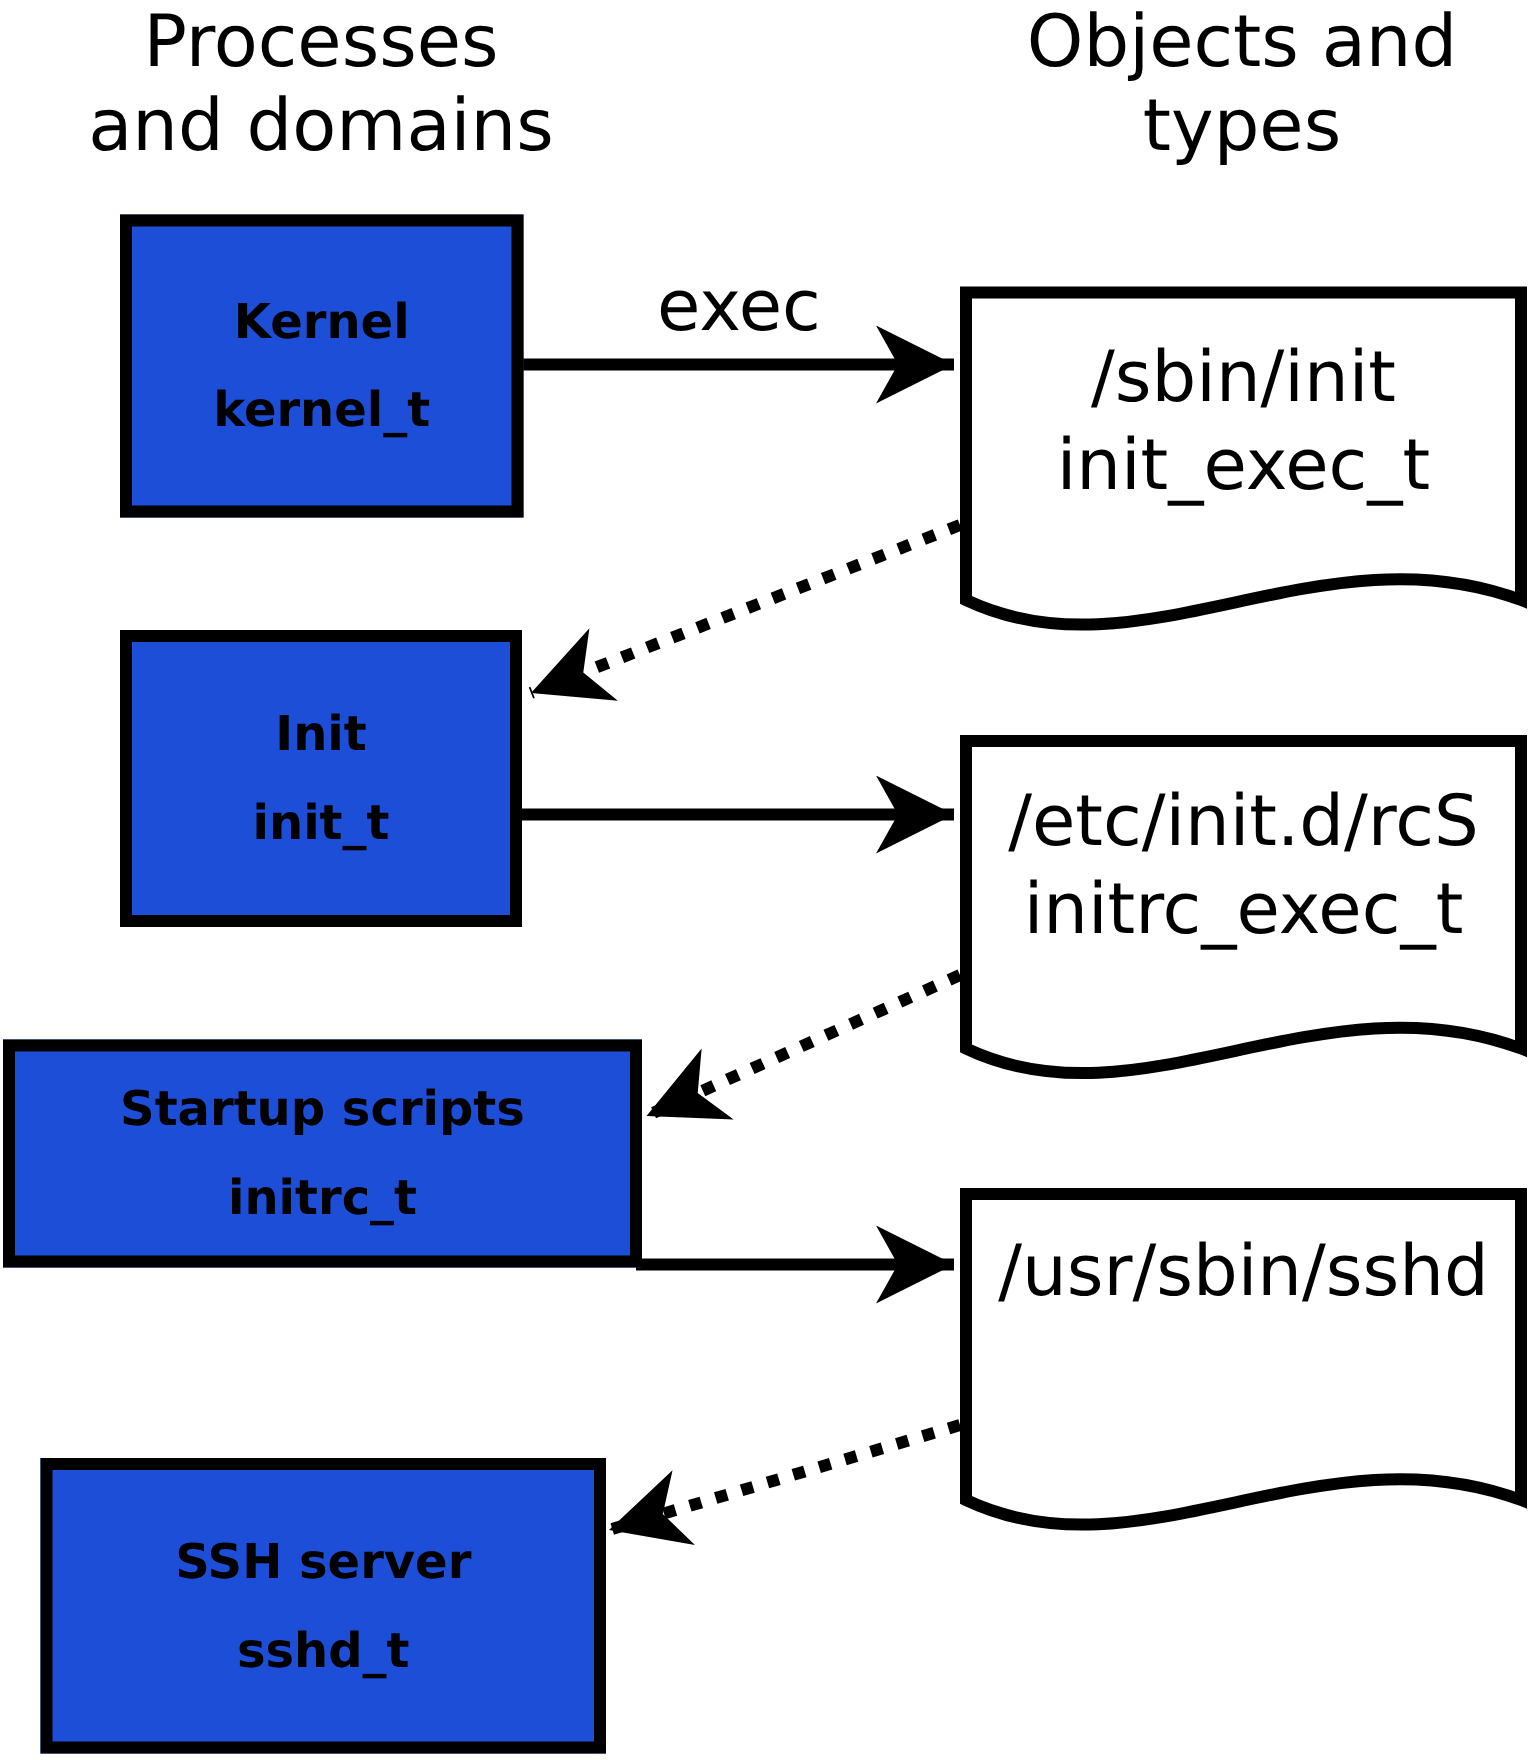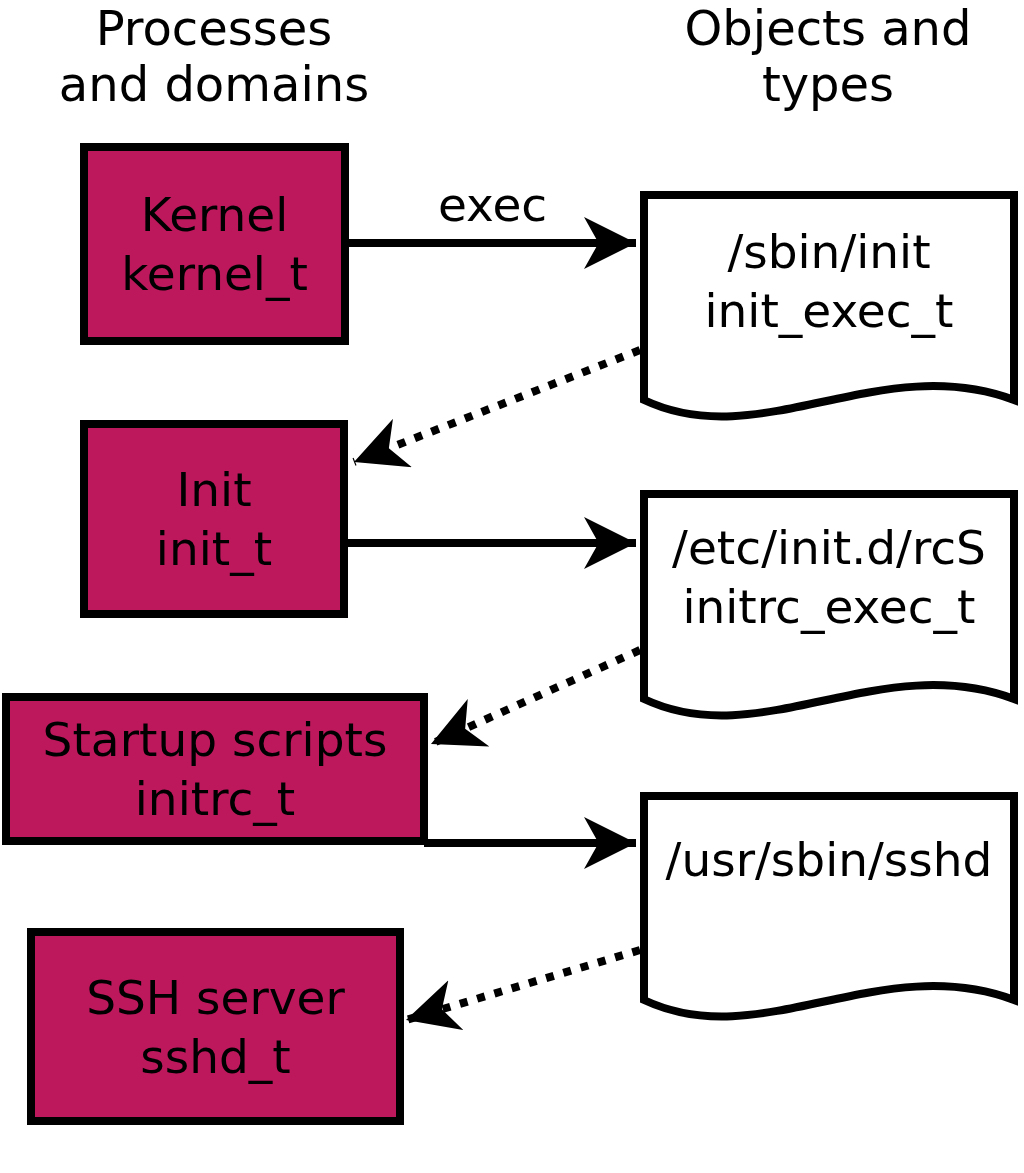--- a/index.html
+++ b/index.html
@@ -32,46 +32,47 @@
     line-height: 56px;
     text-align: center;
     white-space: nowrap;
   }
   .col-header.left  { left: 14px; }
   .col-header.right { left: 628px; }
   .pbox {
     position: absolute;
     box-sizing: border-box;
     border: 8px solid #000000;
-    background: #be185d;
+    background: #1d4ed8;
     display: flex;
     flex-direction: column;
     justify-content: center;
     align-items: center;
-    font-size: 47px;
+    font-size: 32px;
     line-height: 59px;
     text-align: center;
     white-space: nowrap;
+    font-weight: bold;
   }
   .pbox.kernel  { left: 80px;  top: 143px; width: 269px; height: 202px; }
   .pbox.init    { left: 80px;  top: 420px; width: 268px; height: 198px; }
   .pbox.initrc  { left: 2px;   top: 693px; width: 426px; height: 152px; }
-  .pbox.sshd    { left: 27px;  top: 928px; width: 377px; height: 197px; }
+  .pbox.sshd    { left: 27px;  top: 972px; width: 377px; height: 197px; }
   .doc-label {
     position: absolute;
     left: 644px;
     width: 370px;
     font-size: 47px;
     line-height: 59px;
     text-align: center;
     white-space: nowrap;
   }
   .doc-label.d1 { top: 222px; }
   .doc-label.d2 { top: 518px; }
-  .doc-label.d3 { top: 818px; margin-top: 12px; }
+  .doc-label.d3 { top: 818px; }
   .edge-label {
     position: absolute;
     left: 438px;
     top: 175px;
     width: 120px;
     font-size: 47px;
     line-height: 59px;
     text-align: left;
     white-space: nowrap;
   }

